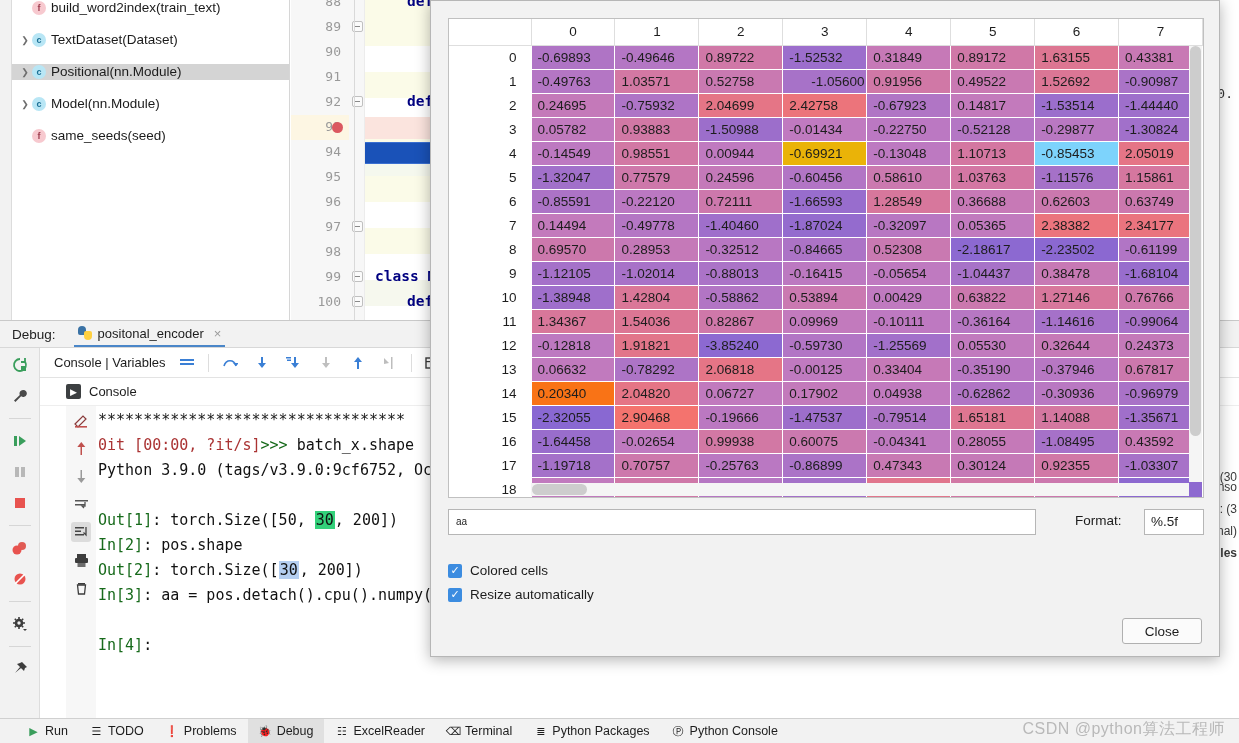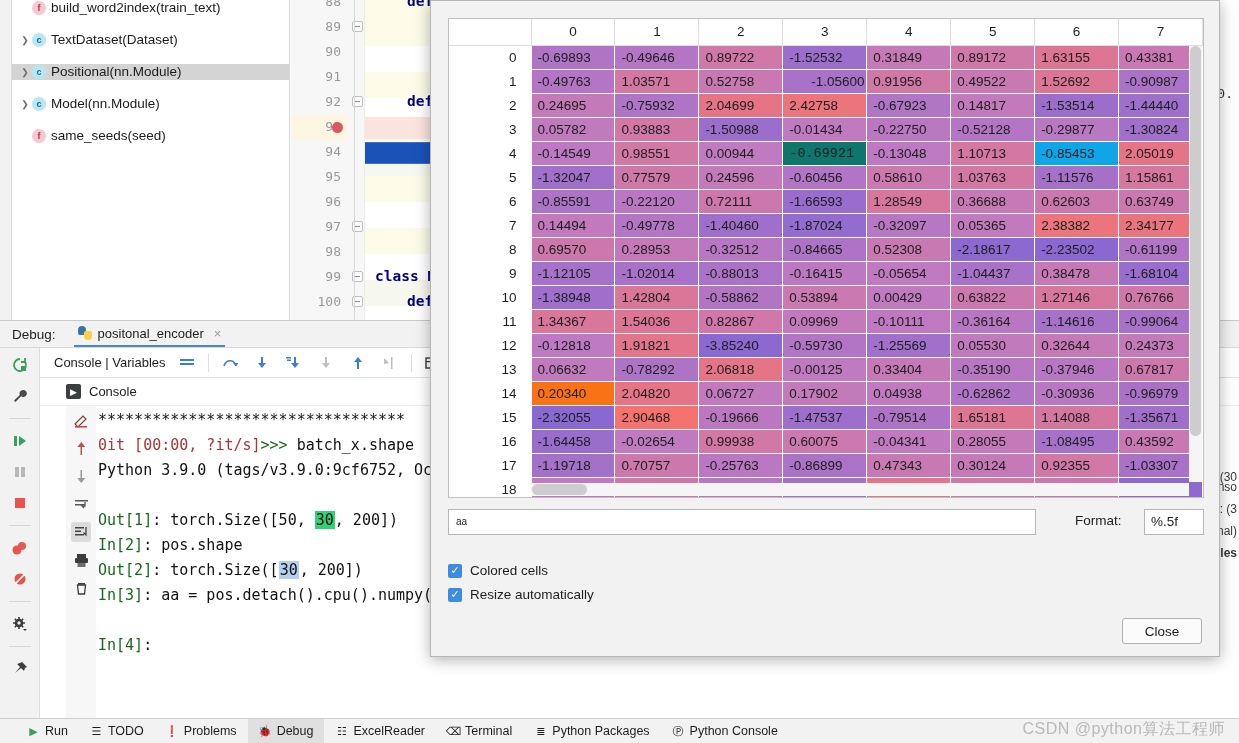--- a/index.html
+++ b/index.html
@@ -624,24 +624,24 @@
               <td style="background: rgb(187, 120, 194);">-0.22750</td>
               <td style="background: rgb(180, 118, 196);">-0.52128</td>
               <td style="background: rgb(185, 120, 194);">-0.29877</td>
               <td style="background: rgb(161, 112, 202);">-1.30824</td>
             </tr>
             <tr>
               <td class="idx">4</td>
               <td style="background: rgb(189, 121, 193);">-0.14549</td>
               <td style="background: rgb(210, 120, 164);">0.98551</td>
               <td style="background: rgb(192, 122, 192);">0.00944</td>
-              <td style="background: #0f766e; font-family: Liberation Mono, monospace;">-0.69921</td>
+              <td style="background: #eab308;">-0.69921</td>
               <td style="background: rgb(189, 121, 193);">-0.13048</td>
               <td style="background: rgb(212, 119, 161);">1.10713</td>
-              <td style="background: #0ea5e9;">-0.85453</td>
+              <td style="background: #7dd3fc;">-0.85453</td>
               <td style="background: rgb(229, 117, 134);">2.05019</td>
             </tr>
             <tr>
               <td class="idx">5</td>
               <td style="background: rgb(161, 112, 202);">-1.32047</td>
               <td style="background: rgb(206, 120, 170);">0.77579</td>
               <td style="background: rgb(196, 121, 185);">0.24596</td>
               <td style="background: rgb(178, 117, 197);">-0.60456</td>
               <td style="background: rgb(203, 121, 175);">0.58610</td>
               <td style="background: rgb(211, 119, 163);">1.03763</td>

